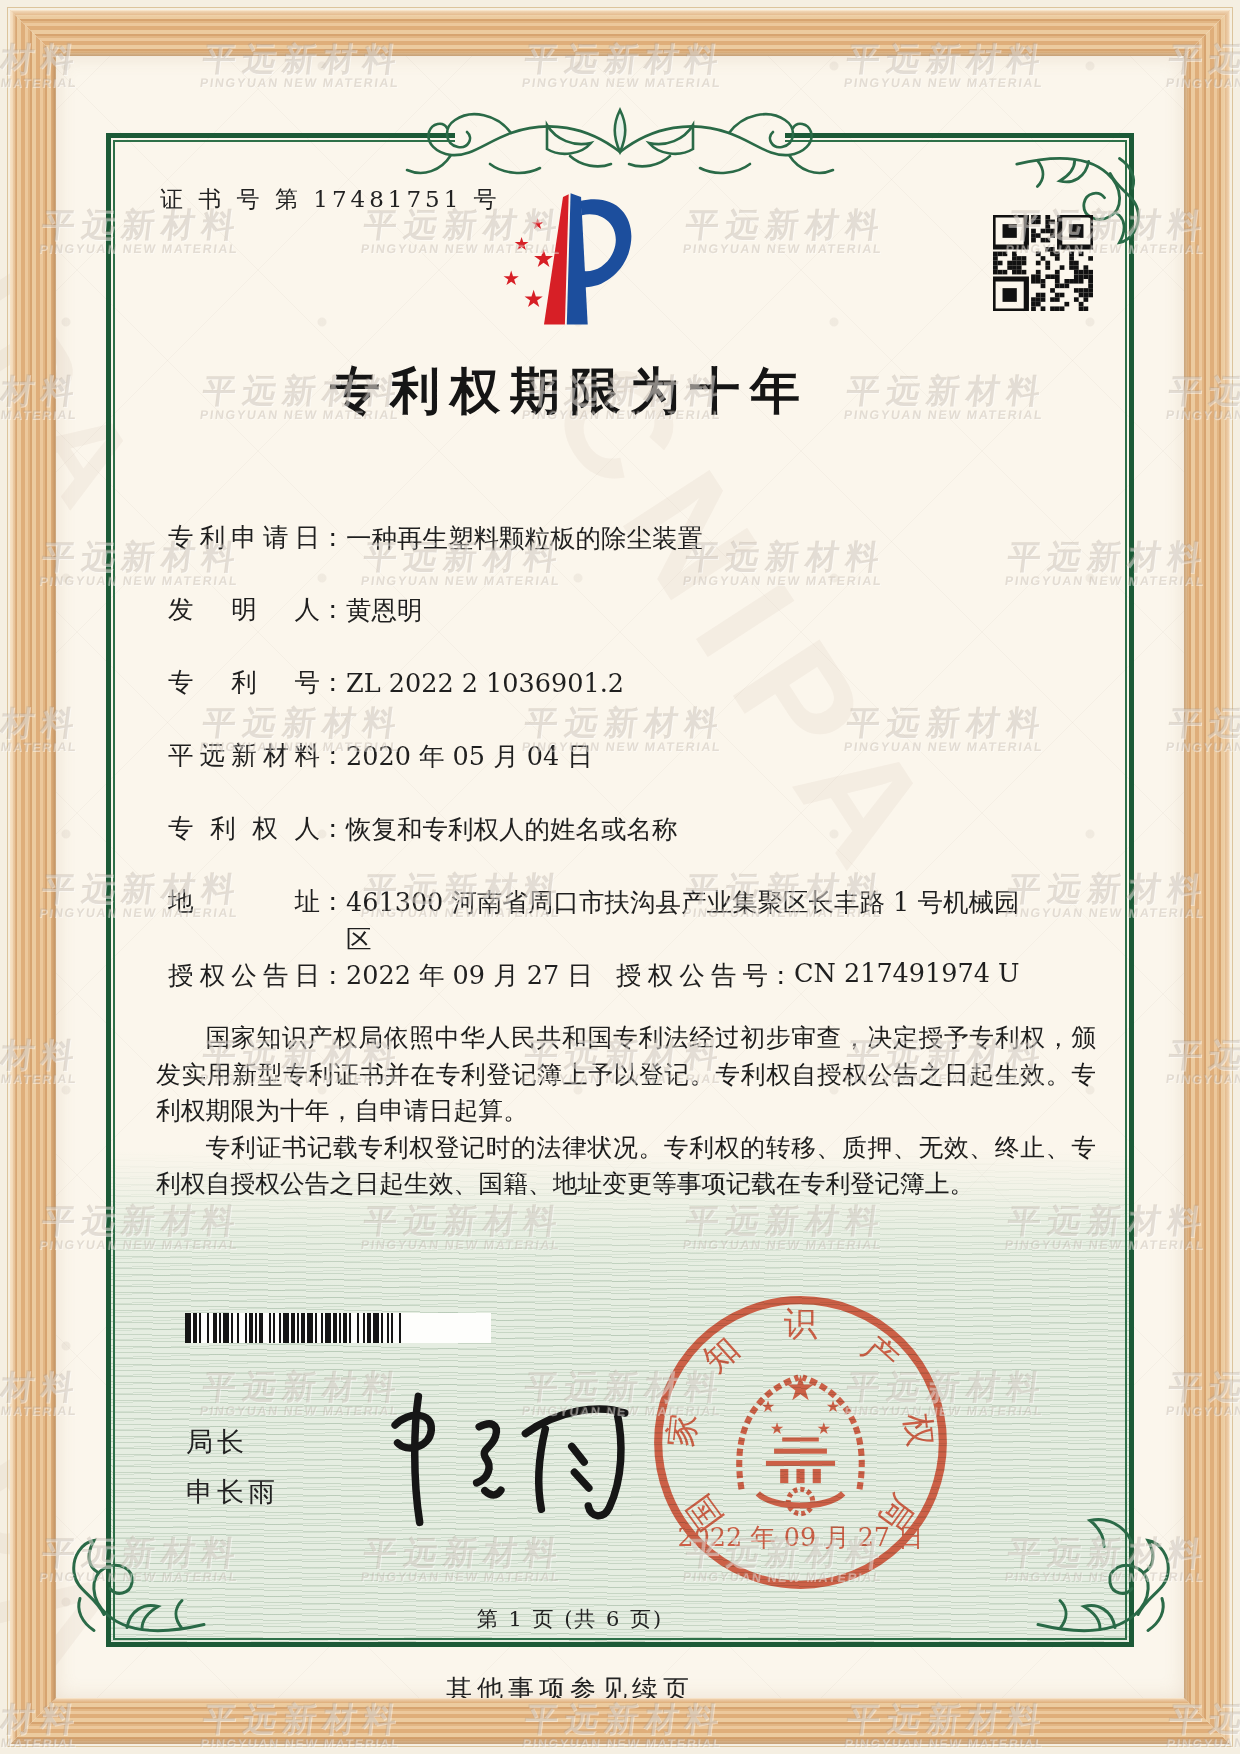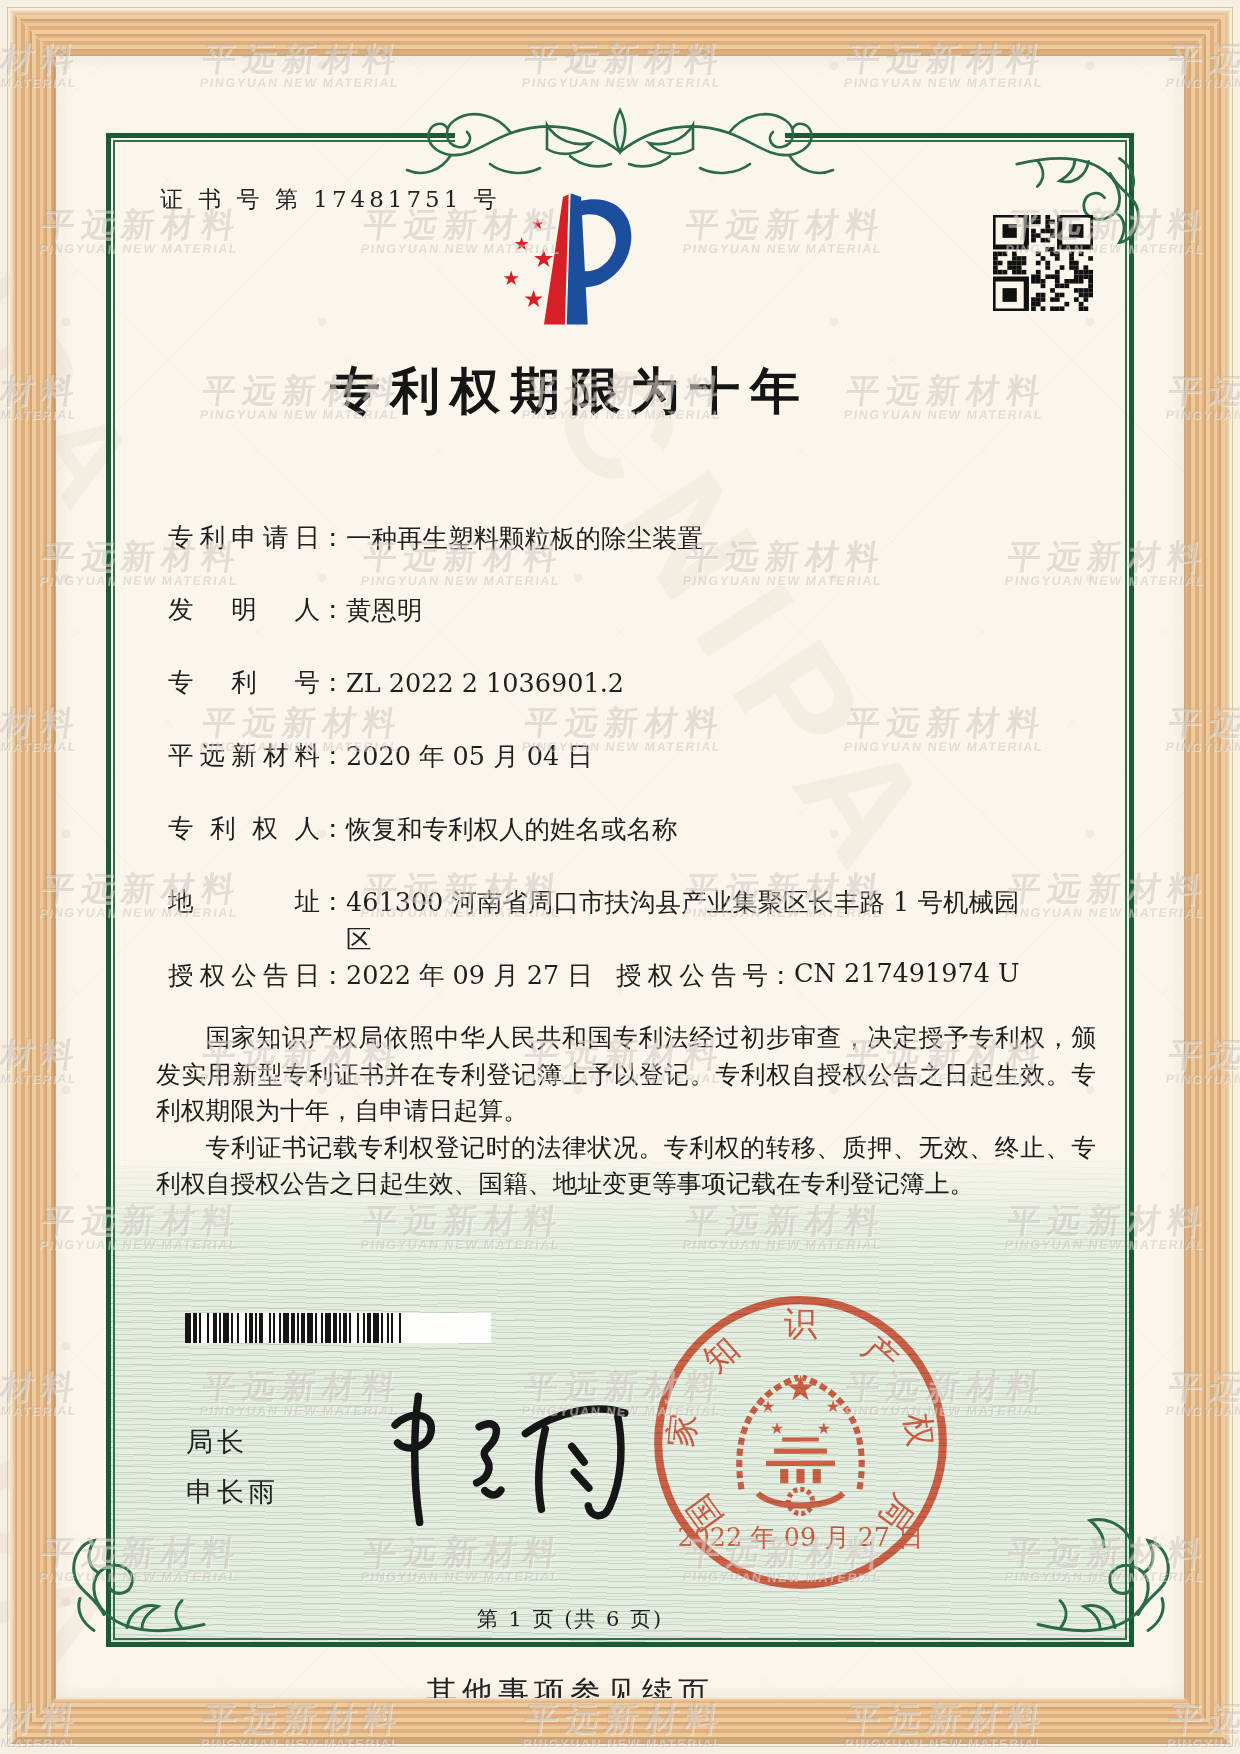--- a/index.html
+++ b/index.html
@@ -122,21 +122,21 @@
     font-family:"Liberation Sans",sans-serif;font-size:27px;letter-spacing:4px;color:#222;}
   .signature{position:absolute;left:368px;top:1382px;z-index:8;transform:rotate(-1.5deg);}
 
   
   .seal{position:absolute;left:648px;top:1290px;z-index:9;opacity:.92;mix-blend-mode:multiply;}
 
   
   .page-footer{position:absolute;left:0;width:1140px;top:1605px;text-align:center;z-index:7;
     font-size:21px;letter-spacing:2px;color:#222;}
   .continuation{position:absolute;left:0;width:1140px;top:1672px;text-align:center;z-index:7;
-    font-size:31px;letter-spacing:5px;color:#222;}
+    font-size:26px;letter-spacing:5px;color:#222;}
 
   
   .wm-layer{position:absolute;inset:0;z-index:50;pointer-events:none;overflow:hidden;}
   .wm{position:absolute;transform:skewX(-7deg);color:rgba(168,156,141,.30);
     text-shadow:1px 1px 0 rgba(255,255,255,.45);white-space:nowrap;
     font-family:"Liberation Sans",sans-serif;font-weight:700;}
   .wm .l1{font-size:33px;letter-spacing:7px;line-height:34px;}
   .wm .l2{font-size:12.5px;letter-spacing:1.6px;line-height:15px;}
 </style>
 </head>

